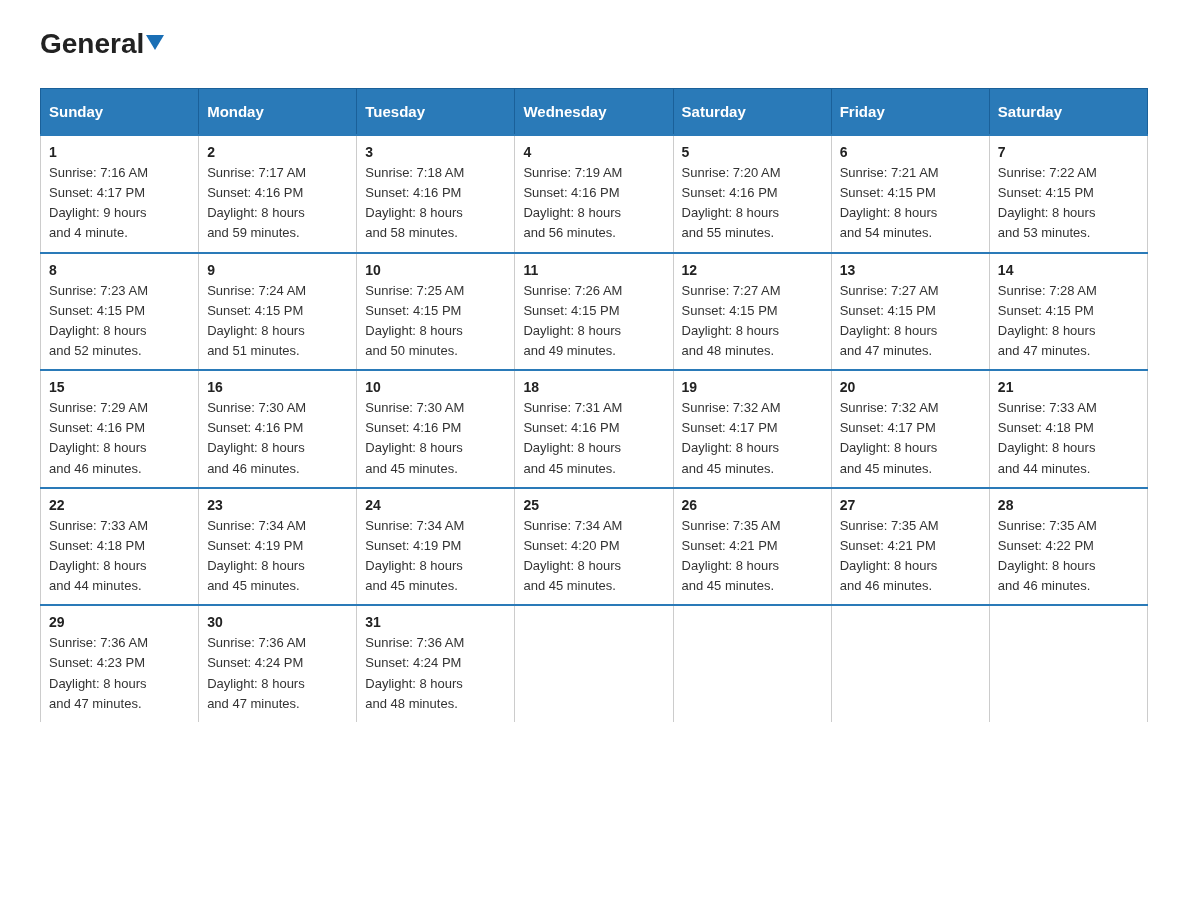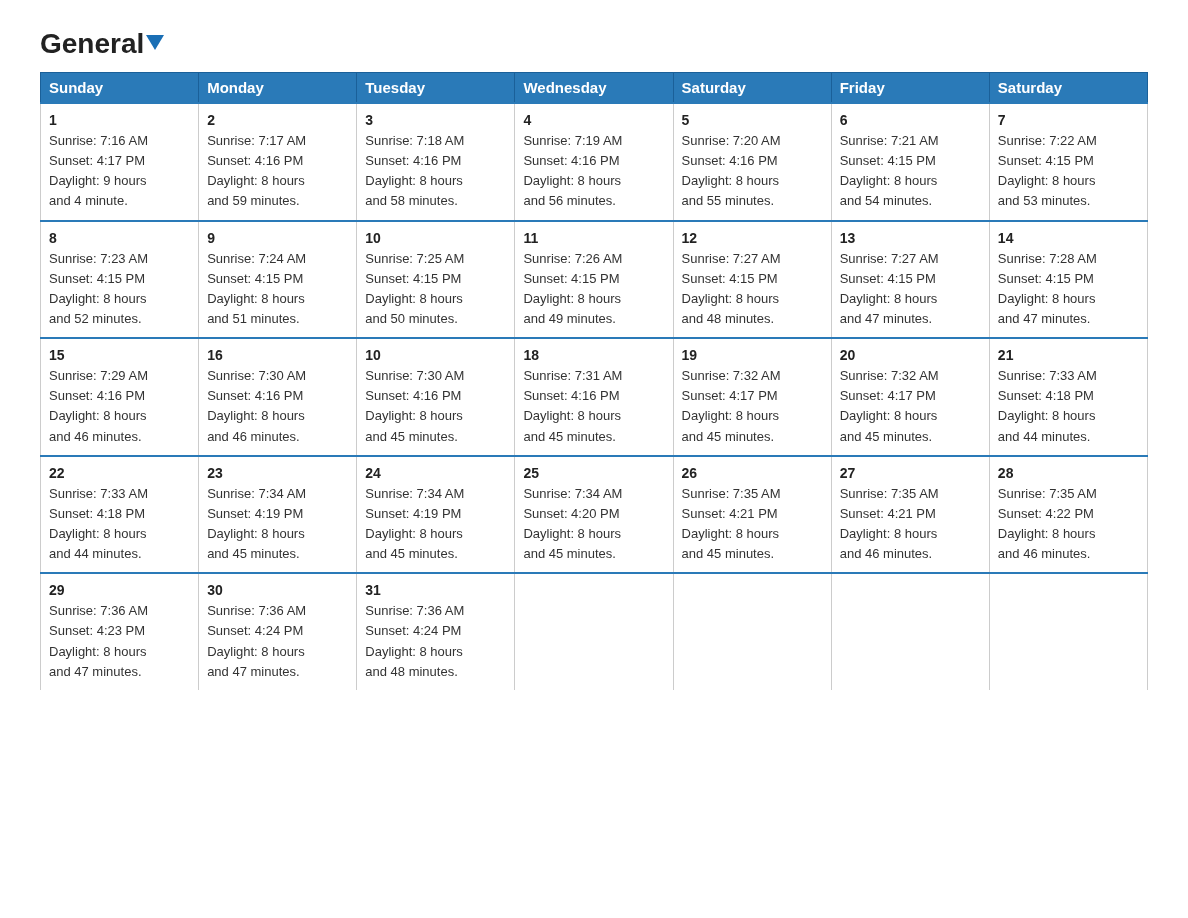--- a/index.html
+++ b/index.html
@@ -7,21 +7,21 @@
       font-family: Arial, sans-serif;
       background: #fff;
       padding: 30px 40px;
       width: 1188px;
       min-height: 918px;
     }
     .header-area {
       display: flex;
       justify-content: space-between;
       align-items: flex-start;
-      margin-bottom: 12px;
+      margin-bottom: 28px;
     }
     .logo-area {
       display: flex;
       flex-direction: column;
       align-items: flex-start;
     }
     .logo-text {
       font-size: 28px;
       font-weight: bold;
       color: #222;
@@ -50,21 +50,21 @@
     .calendar-table {
       width: 100%;
       border-collapse: collapse;
       table-layout: fixed;
     }
     .calendar-table thead tr th {
       background-color: #2a7ab8;
       color: #fff;
       font-size: 15px;
       font-weight: bold;
-      padding: 6px 8px;
+      padding: 14px 8px;
       text-align: left;
       border: 1px solid #1a6099;
     }
     .calendar-table tbody tr td {
       vertical-align: top;
       padding: 8px 8px;
       font-size: 12.5px;
       color: #333;
       border-left: 1px solid #ccc;
       border-right: 1px solid #ccc;

